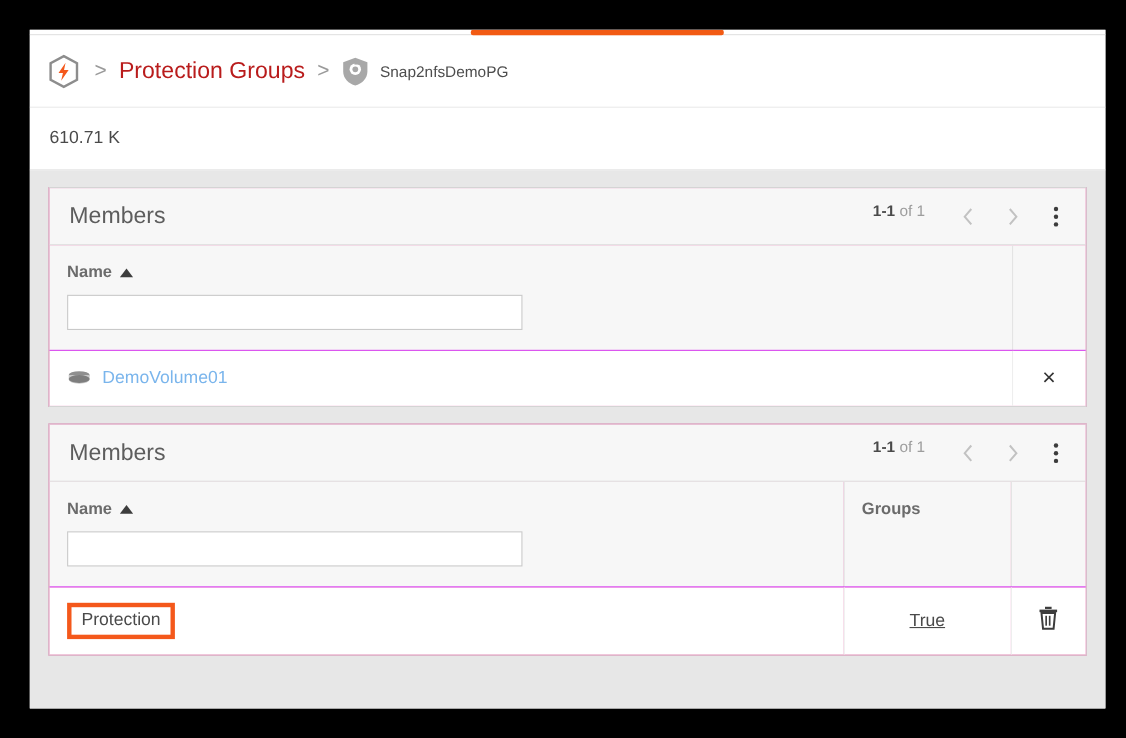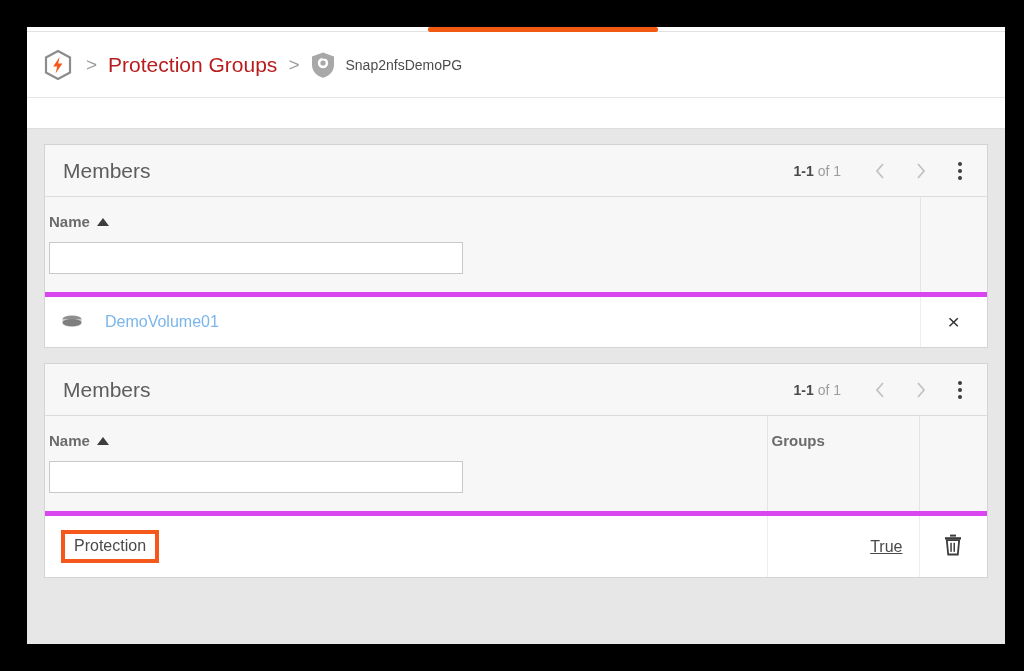--- a/index.html
+++ b/index.html
@@ -110,21 +110,20 @@
     align-items: center;
     padding: 0 12px 0 18px;
   }
   .card-title {
     font-size: 21px;
     color: #5d5d5d;
     flex: 1;
   }
   .pager {
     display: flex;
-    align-items: center;
     gap: 13px;
     margin-right: 4px;
   }
   .pager-count {
     font-size: 14px;
     color: #9d9d9d;
     margin-right: 12px;
     white-space: nowrap;
   }
   .pager-count b { color: #4a4a4a; font-weight: bold; }
@@ -150,24 +149,24 @@
   }
 
   
   table.grid {
     width: 100%;
     border-collapse: collapse;
     table-layout: fixed;
   }
   table.grid th {
     background: #f7f7f7;
-    border-bottom: 5px solid #d946ef;
+    border-bottom: 1px solid #d946ef;
     border-right: 1px solid #e4e4e4;
     vertical-align: top;
-    padding: 16px 16px 18px 4px;
+    padding: 16px 16px 18px 16px;
     text-align: left;
     font-weight: normal;
   }
   table.grid th:last-child { border-right: none; }
   .th-label {
     font-size: 15px;
     color: #6b6b6b;
     font-weight: bold;
     display: flex;
     align-items: center;
@@ -203,32 +202,32 @@
   }
   table.grid td:last-child { border-right: none; }
   .cell-link {
     color: #7ab5ec;
     font-size: 16px;
     cursor: pointer;
   }
   .cell-with-icon {
     display: flex;
     align-items: center;
-    gap: 22px;
+    gap: 10px;
   }
   .action-cell { text-align: center; }
   .x-btn {
     font-size: 21px;
     color: #333333;
     cursor: pointer;
     line-height: 1;
     user-select: none;
   }
   .trash-btn { cursor: pointer; display: inline-flex; }
-  .centerish { text-align: right; text-decoration: underline; }
+  .centerish { text-align: center; text-decoration: underline; }
 
   
   .highlight-box {
     display: inline-block;
     border: 4px solid #f4581b;
     padding: 3px 9px 4px 9px;
     background: #ffffff;
   }
 </style>
 </head>
@@ -256,20 +255,21 @@
           <path d="M13 1.5 L24 5.5 L24 14 C24 20.5 19 25 13 26.8 C7 25 2 20.5 2 14 L2 5.5 Z" fill="#a8a8a8"></path>
           <circle cx="13" cy="12" r="5.2" fill="#ffffff"></circle>
           <circle cx="13" cy="12" r="2.6" fill="#a8a8a8"></circle>
           <rect x="12.2" y="5.4" width="4.4" height="2.3" fill="#a8a8a8"></rect>
         </svg>
       </span>
       <span class="crumb-current">Snap2nfsDemoPG</span>
     </div>
 
     <div class="summary">
+      <div class="summary-value">610.71 K</div>
     </div>
 
     <div class="page-body">
 
       <div class="card">
         <div class="card-header">
           <div class="card-title">Members</div>
           <div class="pager">
             <span class="pager-count"><b>1-1</b> <span>of 1</span></span>
             <span class="pager-btn">

